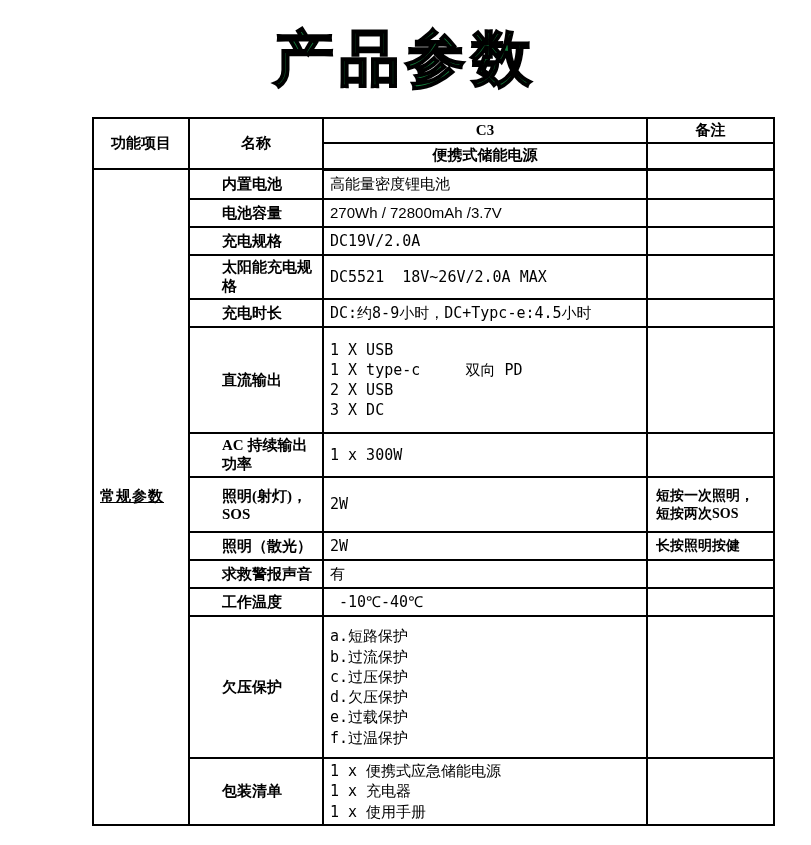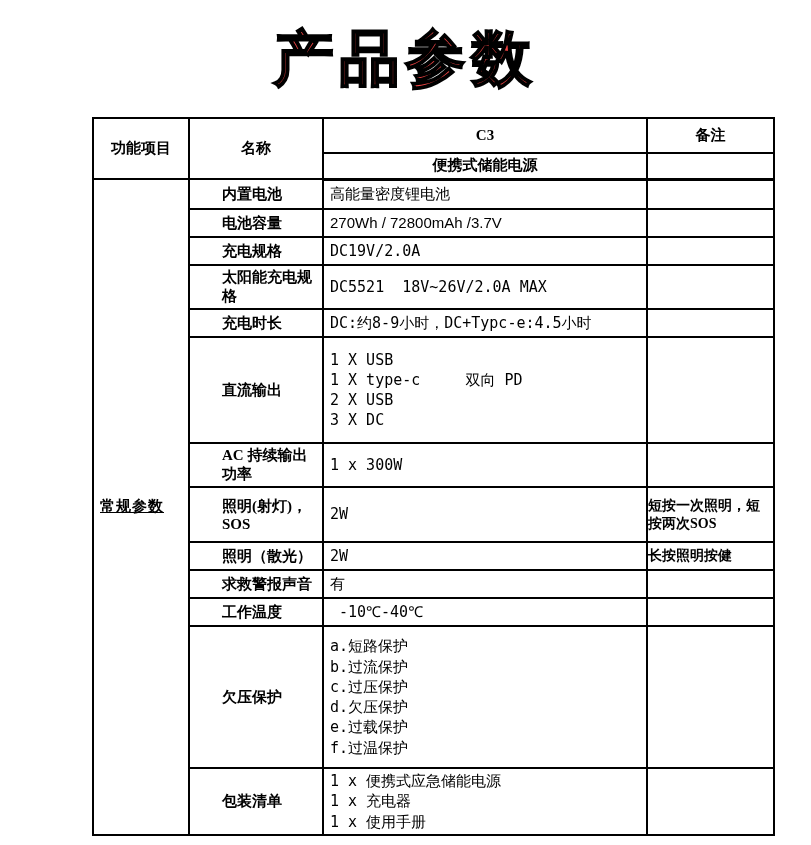--- a/index.html
+++ b/index.html
@@ -18,21 +18,21 @@
     position: relative;
   }
   .title {
     text-align: center;
     font-family: "Liberation Sans", "DejaVu Sans", sans-serif;
     font-weight: 900;
     font-size: 60px;
     letter-spacing: 6px;
     margin: 14px 0 0 0;
     line-height: 1.5;
-    color: #ef4444;
+    color: #15803d;
     -webkit-text-stroke: 2px #000;
   }
   table.spec {
     border-collapse: collapse;
     table-layout: fixed;
     width: 681px;
     margin: 13px 0 0 92px;
   }
   table.spec th, table.spec td {
     border: 2px solid #000;
@@ -44,21 +44,21 @@
   col.c1 { width: 96px; }
   col.c2 { width: 134px; }
   col.c3 { width: 324px; }
   col.c4 { width: 127px; }
 
   thead th {
     font-weight: bold;
     text-align: center;
     padding: 2px 4px;
   }
-  thead tr.hr1 { height: 35px; }
+  thead tr.hr1 { height: 25px; }
   thead tr.hr2 { height: 26px; }
   thead tr.hr2 th { border-bottom: 3px solid #000; }
 
   tbody td.group {
     text-align: left;
     font-weight: bold;
     letter-spacing: 1px;
     text-decoration: underline;
   }
   tbody td.name {
@@ -71,21 +71,21 @@
     white-space: pre-wrap;
     line-height: 1.35;
   }
   tbody td.value.sans {
     font-family: "Liberation Sans", "DejaVu Sans", sans-serif;
   }
   tbody td.remark {
     font-size: 14px;
     font-weight: bold;
     line-height: 1.25;
-    padding: 2px 0;
+    padding: 2px 8px;
     white-space: pre-wrap;
   }
   tr.h-def { height: 28px; }
   tr.h-r1  { height: 30px; }
   tr.h-dc  { height: 106px; }
   tr.h-led { height: 55px; }
   tr.h-prot{ height: 142px; }
   tr.h-pack{ height: 66px; }
 </style>
 </head>

